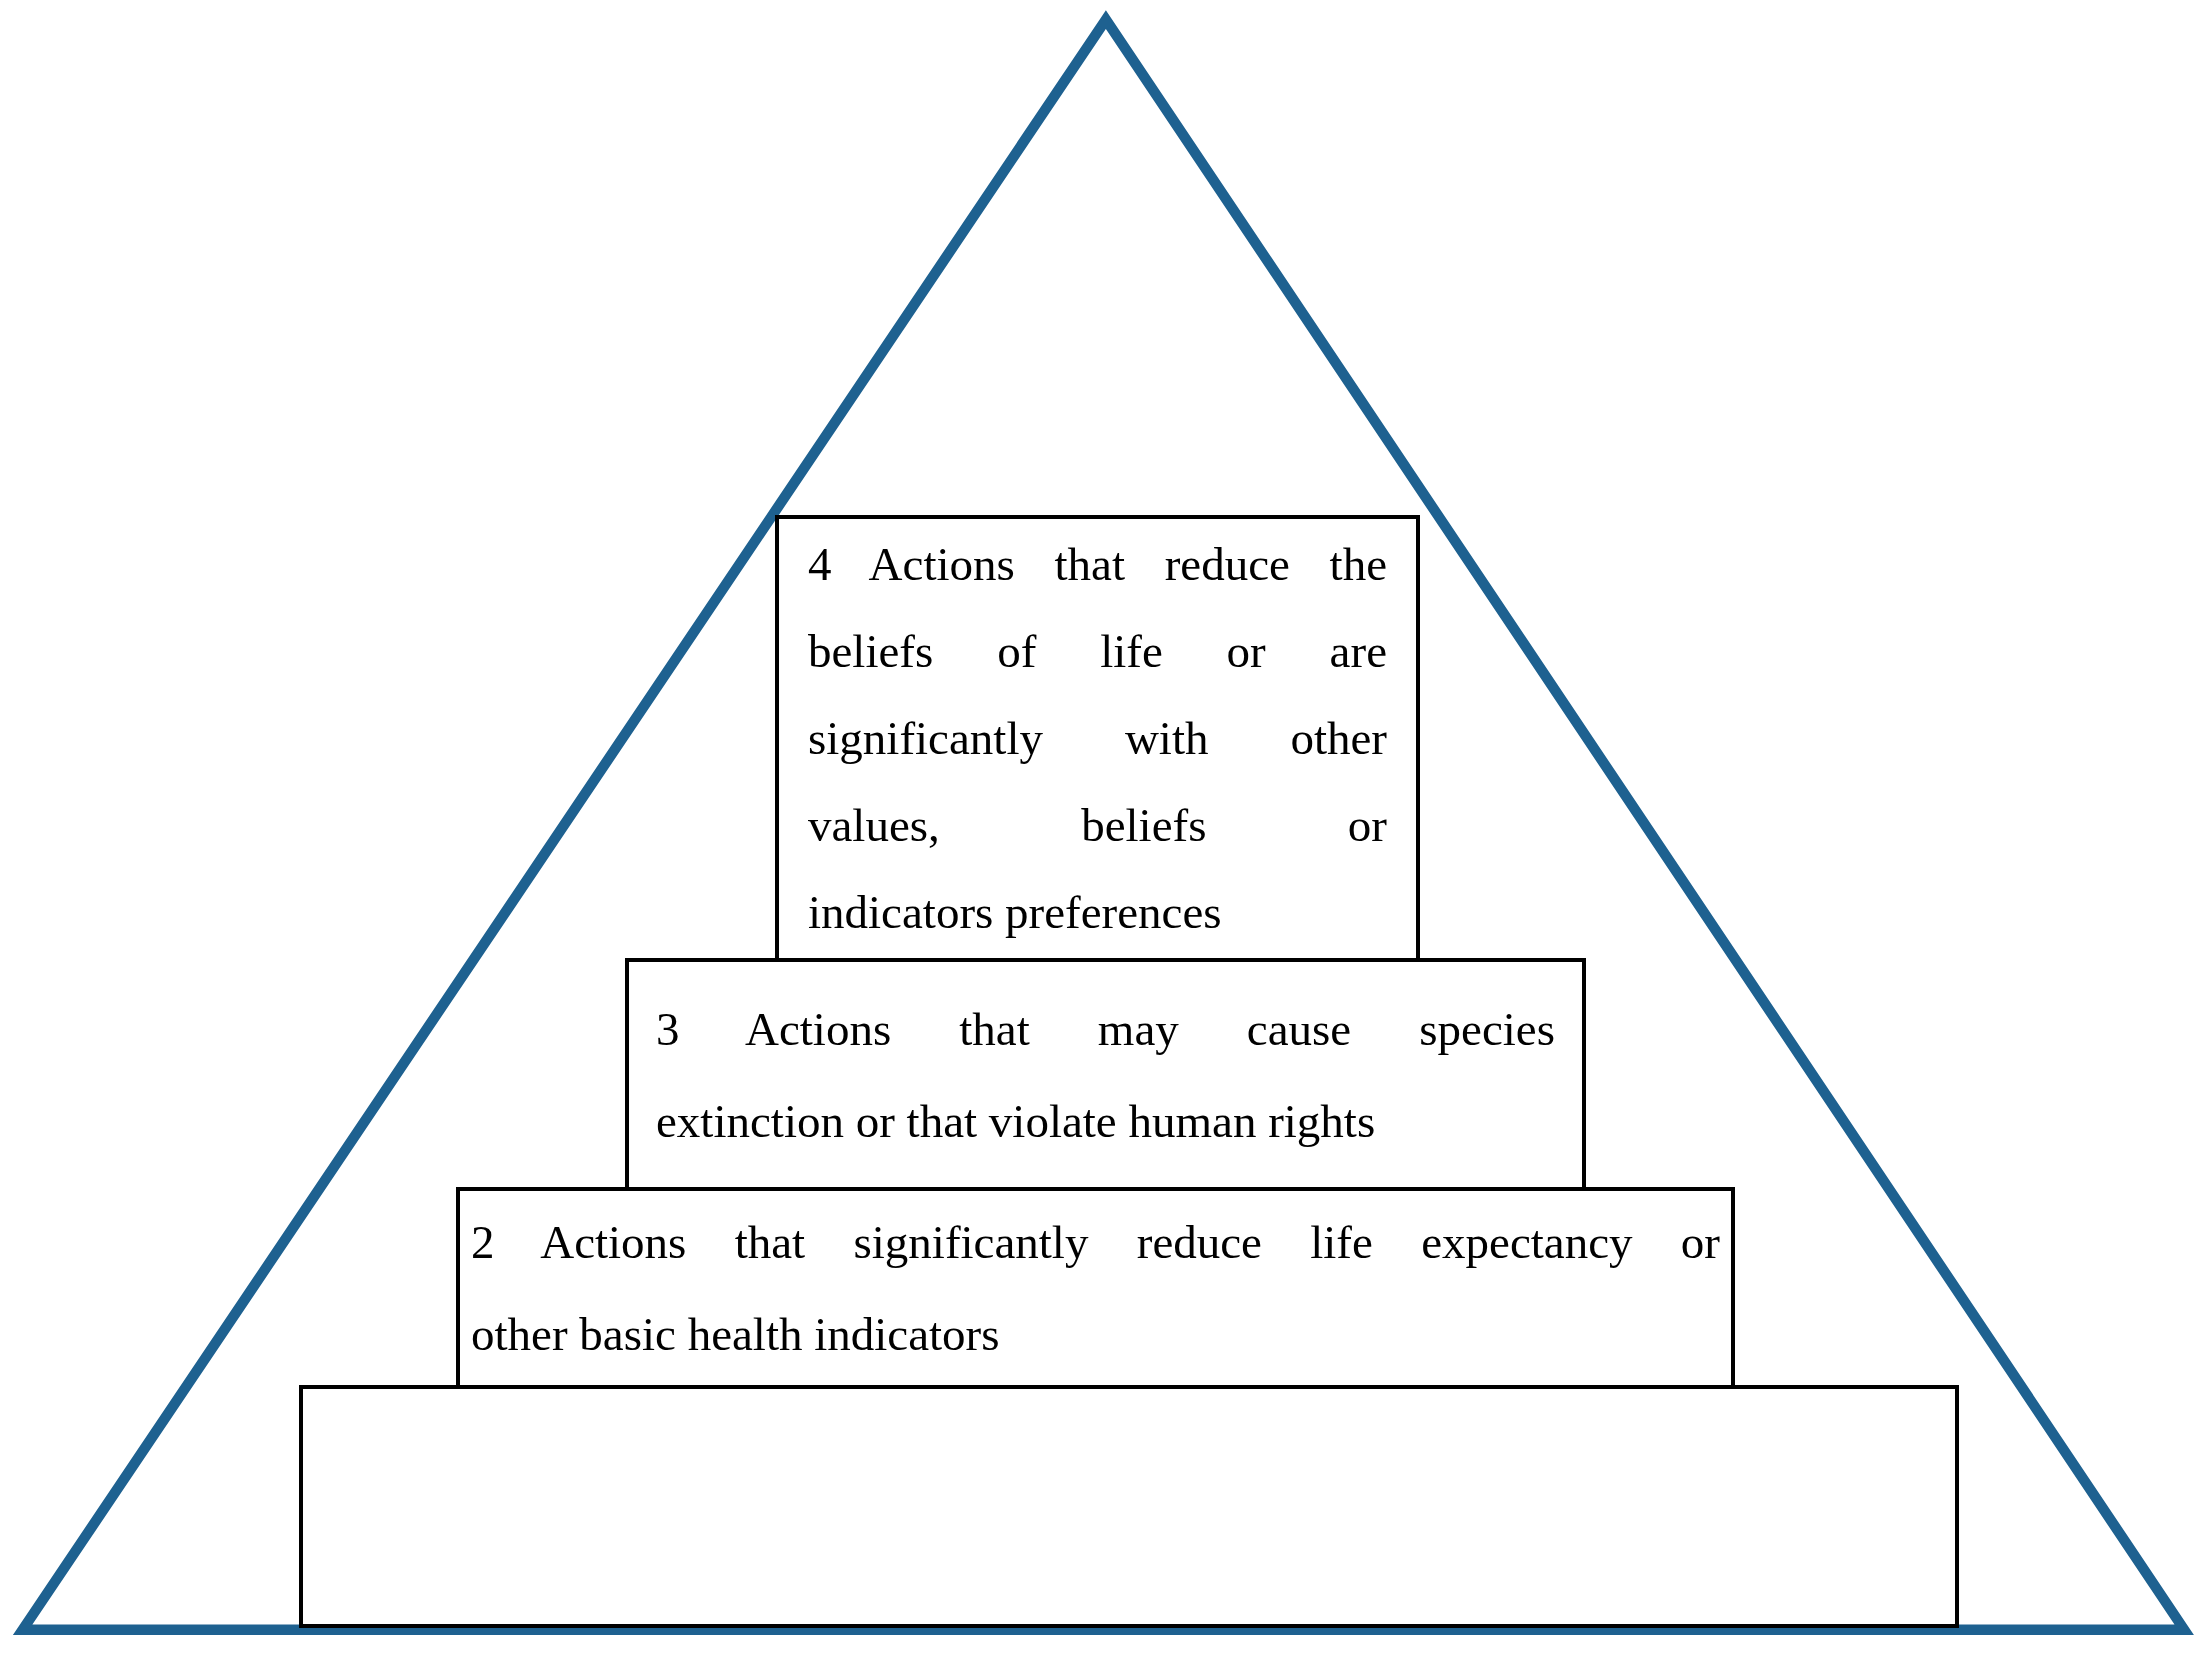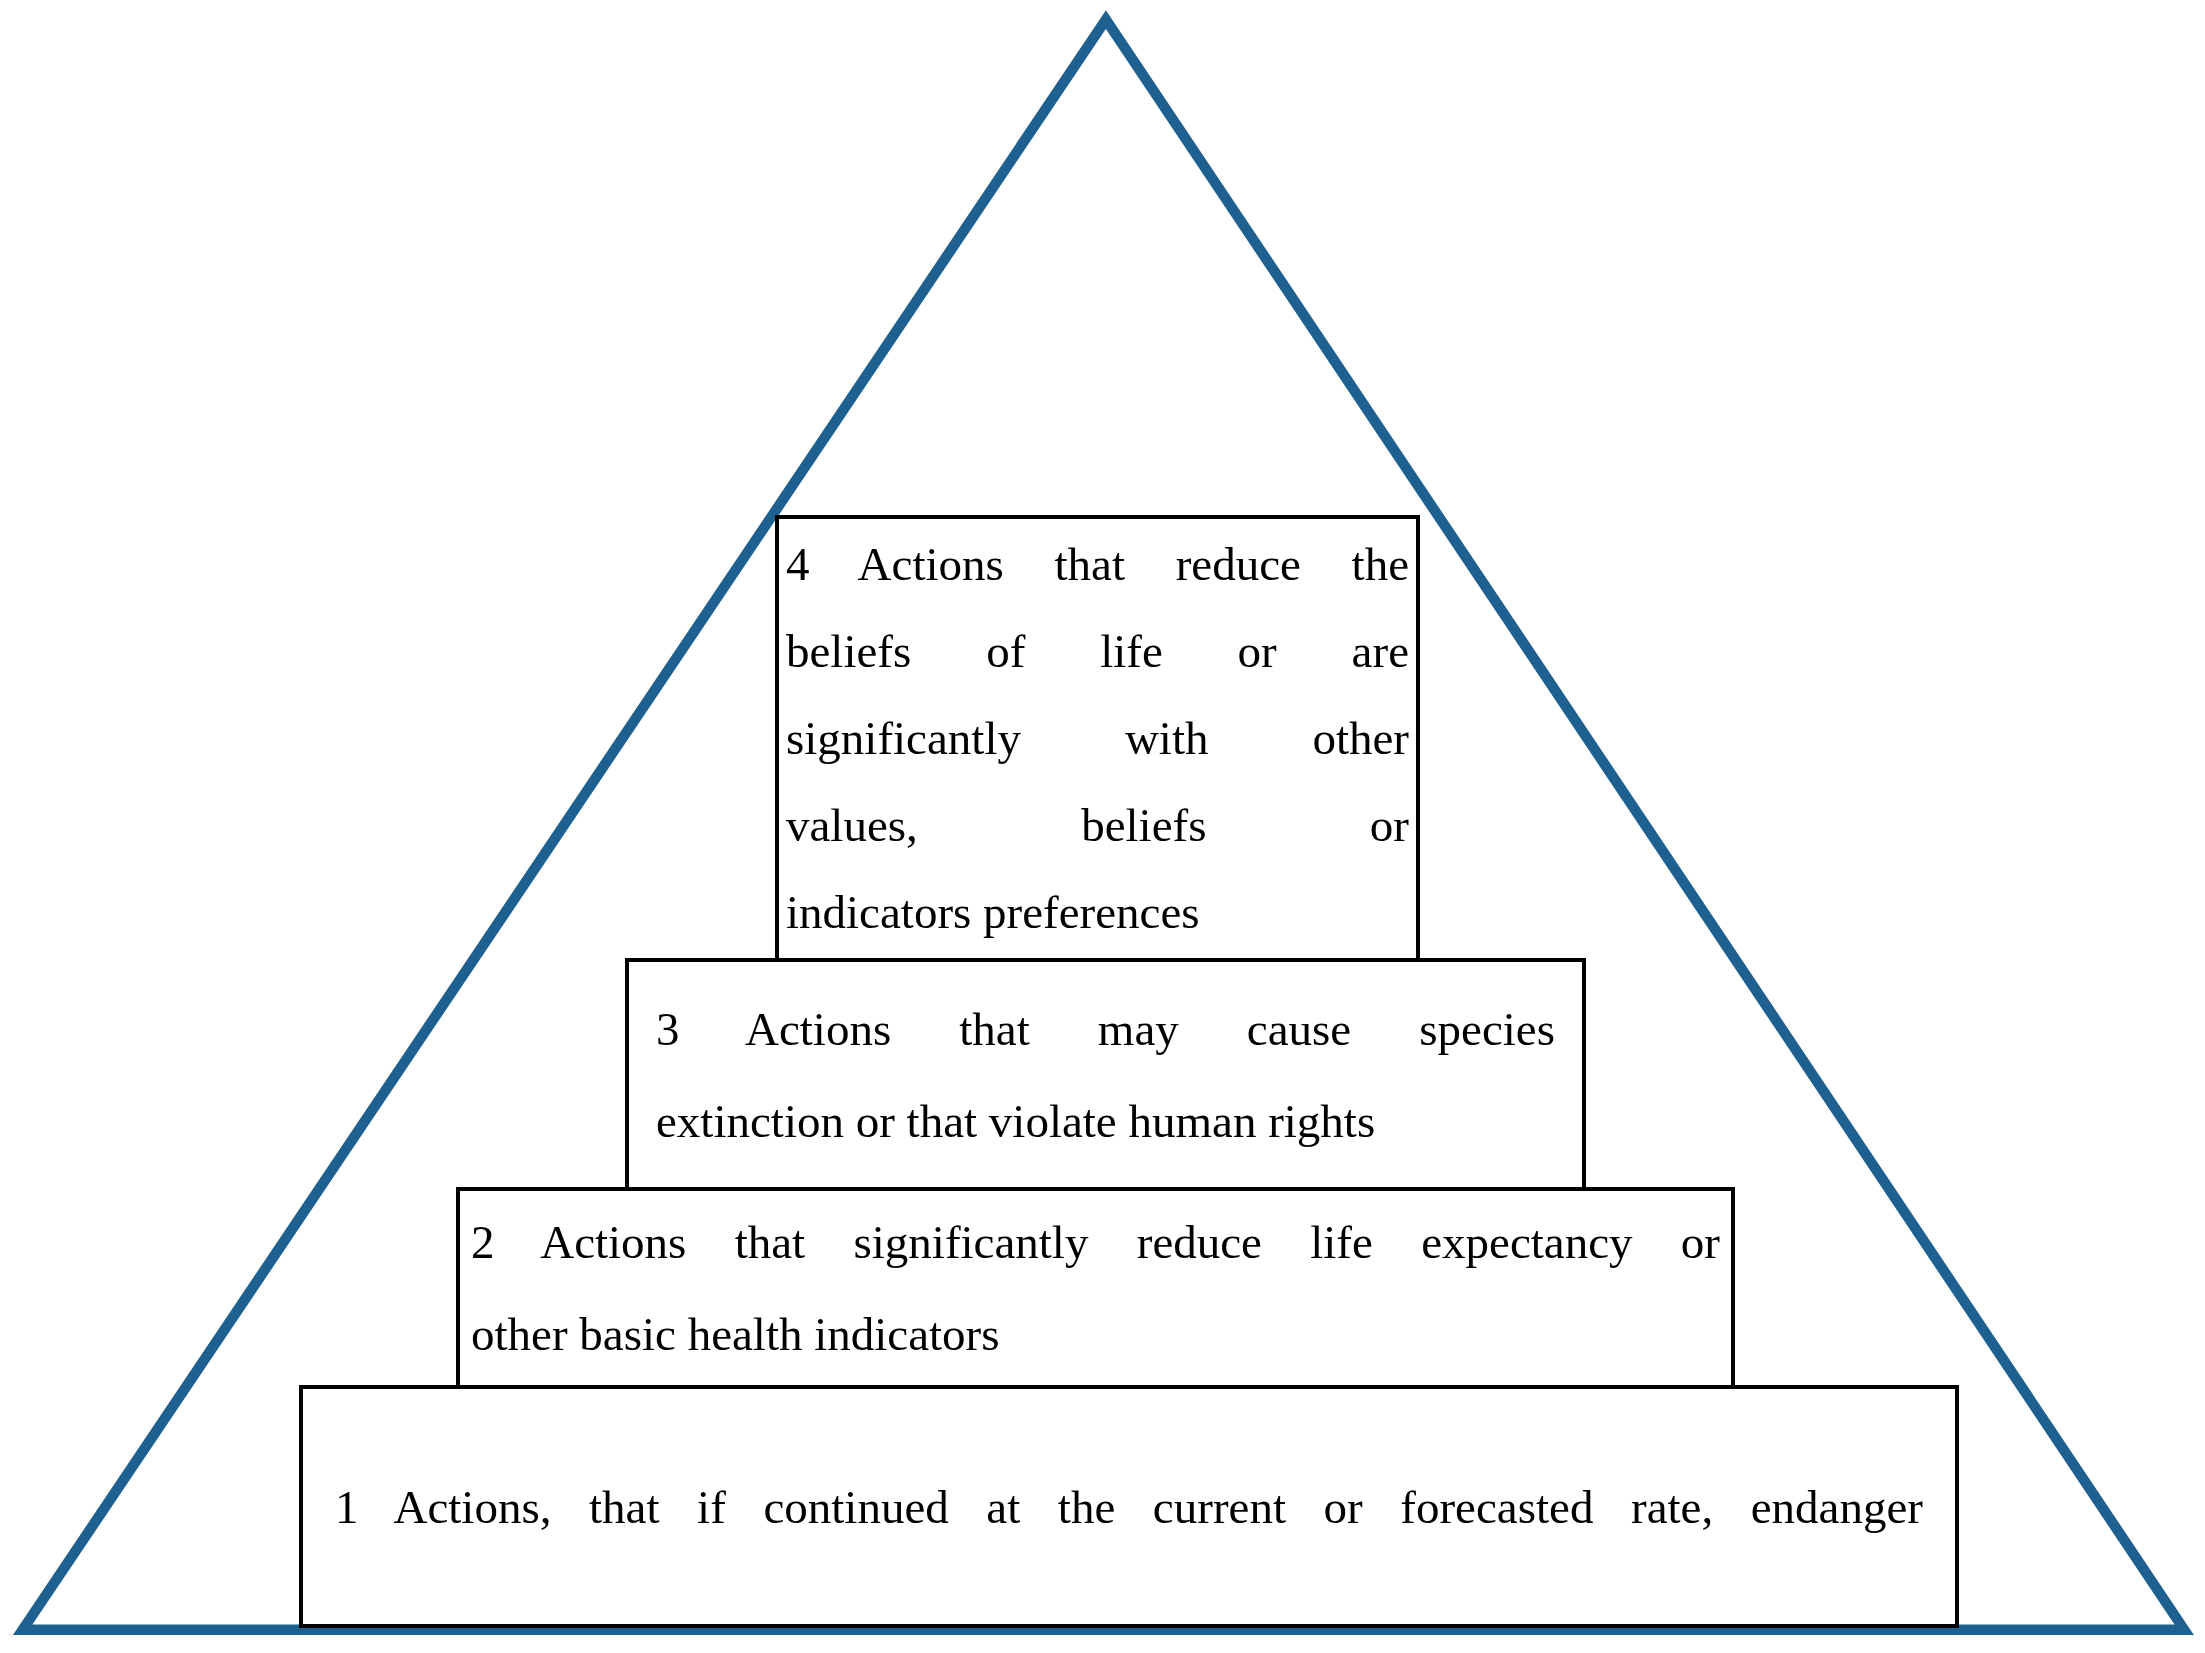--- a/index.html
+++ b/index.html
@@ -43,21 +43,21 @@
   .box .last {
     text-align: left;
     white-space: nowrap;
   }
   
   .l4 {
     left: 775px;
     top: 515px;
     width: 645px;
     height: 447px;
-    padding: 0 7px;
+    padding: 0 29px;
     line-height: 87px;
   }
   
   .l3 {
     left: 625px;
     top: 958px;
     width: 961px;
     height: 233px;
     padding: 15px 27px;
   }
@@ -99,17 +99,16 @@
     <div class="jl">3 Actions that may cause species</div>
     <div class="last">extinction or that violate human rights</div>
   </div>
 
   <div class="box l2">
     <div class="jl">2 Actions that significantly reduce life expectancy or</div>
     <div class="last">other basic health indicators</div>
   </div>
 
   <div class="box l1">
-    <div class="jl">1 Actions, that if continued at the current or forecasted rate, endanger</div>
   </div>
 
 </div>
 
 
 </body></html>

